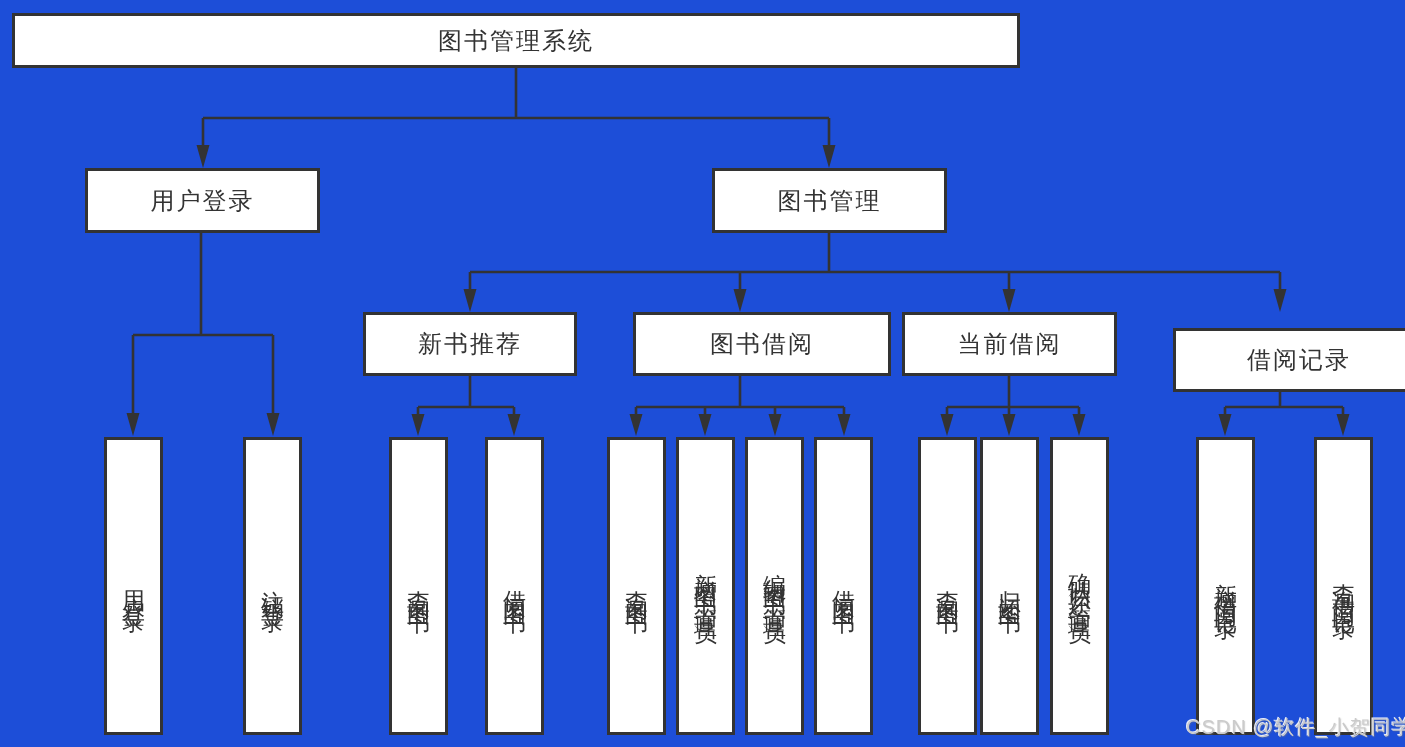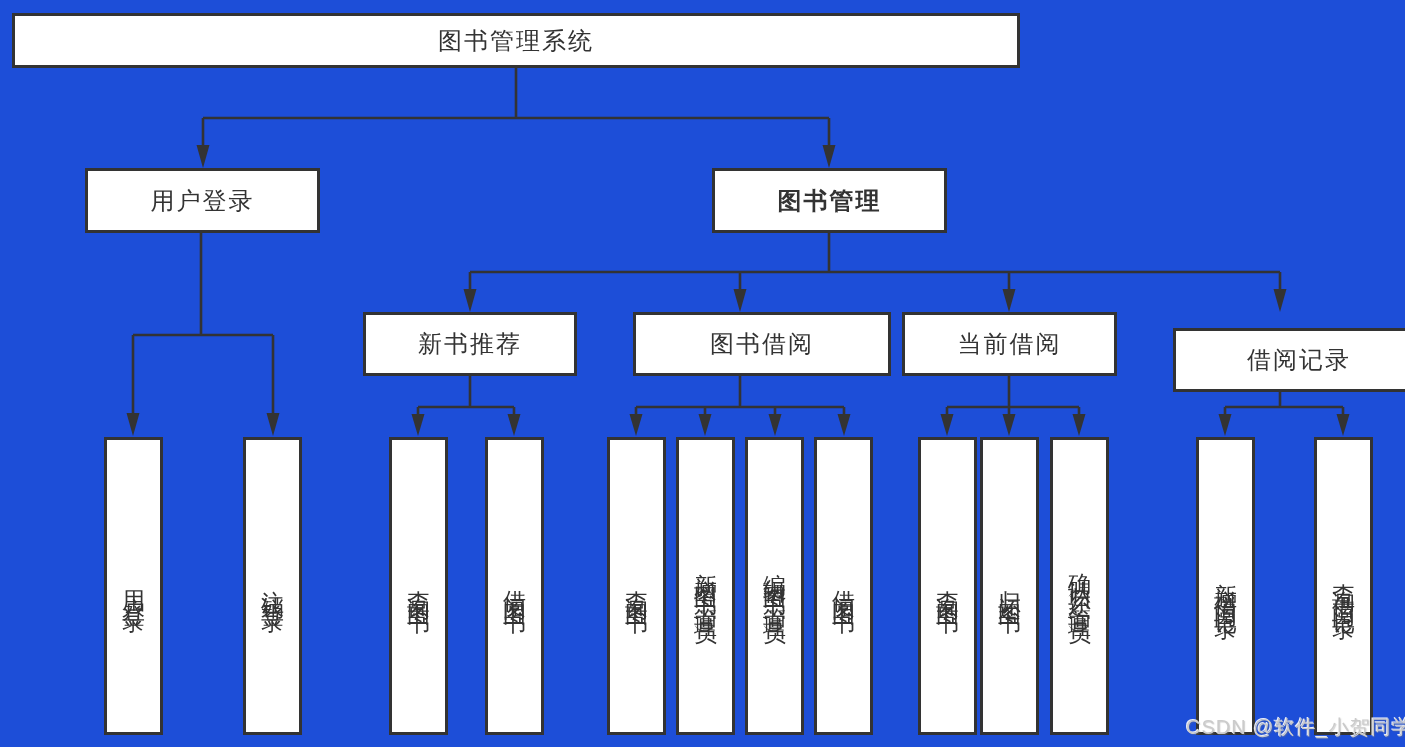--- a/index.html
+++ b/index.html
@@ -92,21 +92,21 @@
     </g>
   </svg>
 
   <div class="box" style="left:12px;top:13px;width:1008px;height:55px;">
     <span class="hlabel">图书管理系统</span>
   </div>
 
   <div class="box" style="left:85px;top:168px;width:235px;height:65px;">
     <span class="hlabel">用户登录</span>
   </div>
-  <div class="box" style="left:712px;top:168px;width:235px;height:65px;font-weight:bold;">
+  <div class="box" style="left:712px;top:168px;width:235px;height:65px;">
     <span class="hlabel">图书管理</span>
   </div>
 
   <div class="box" style="left:363px;top:312px;width:214px;height:64px;align-items:center;">
     <span class="hlabel">新书推荐</span>
   </div>
   <div class="box" style="left:633px;top:312px;width:258px;height:64px;text-align:center;">
     <span class="hlabel">图书借阅</span>
   </div>
   <div class="box" style="left:902px;top:312px;width:215px;height:64px;">

